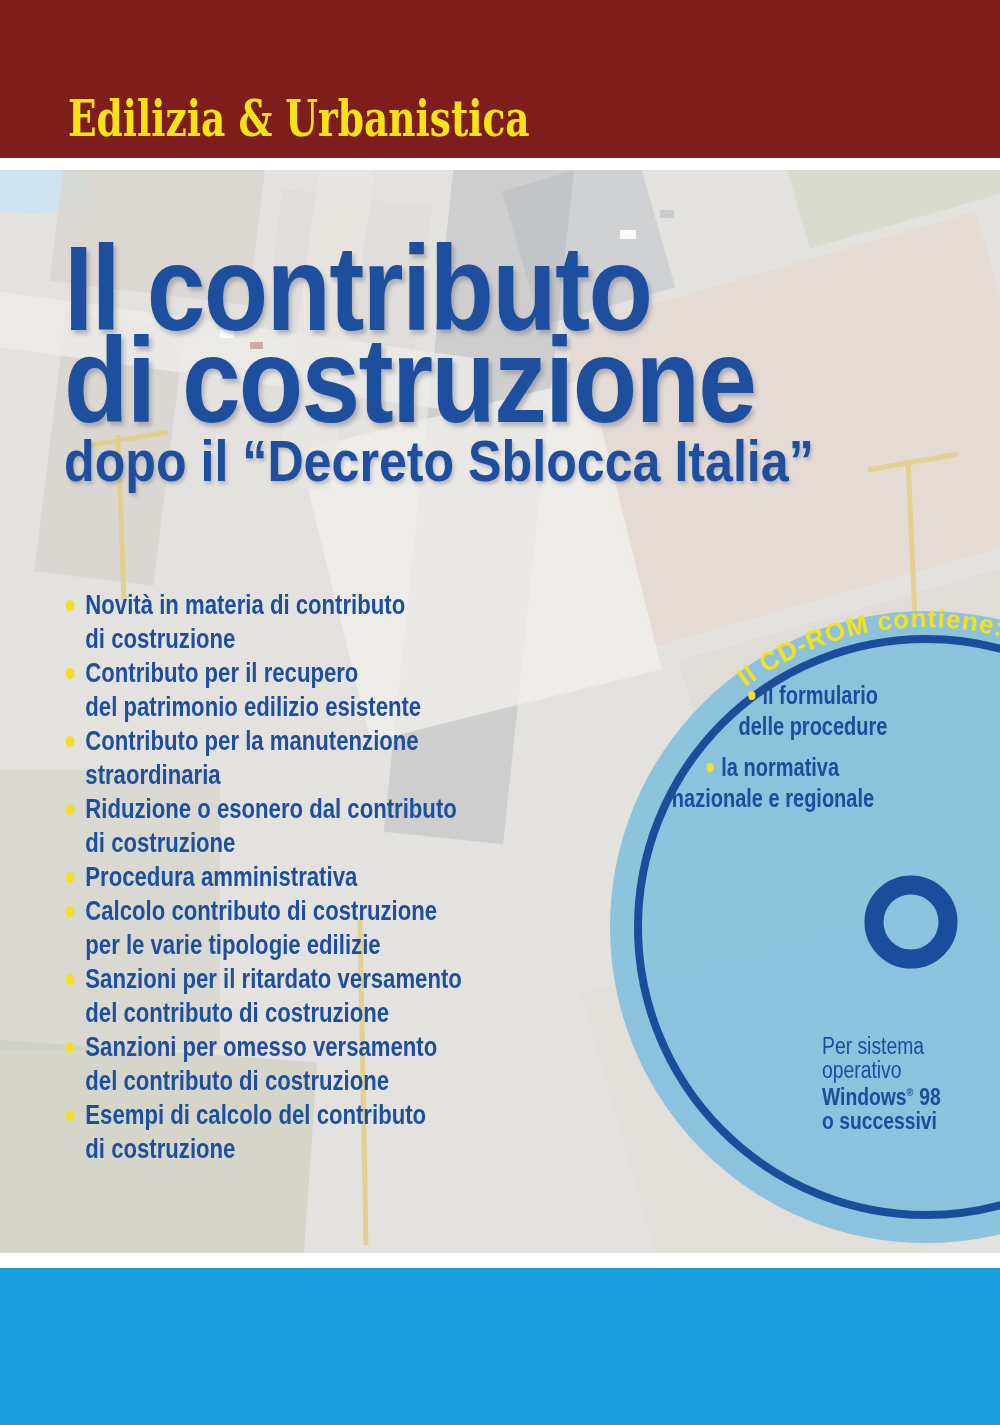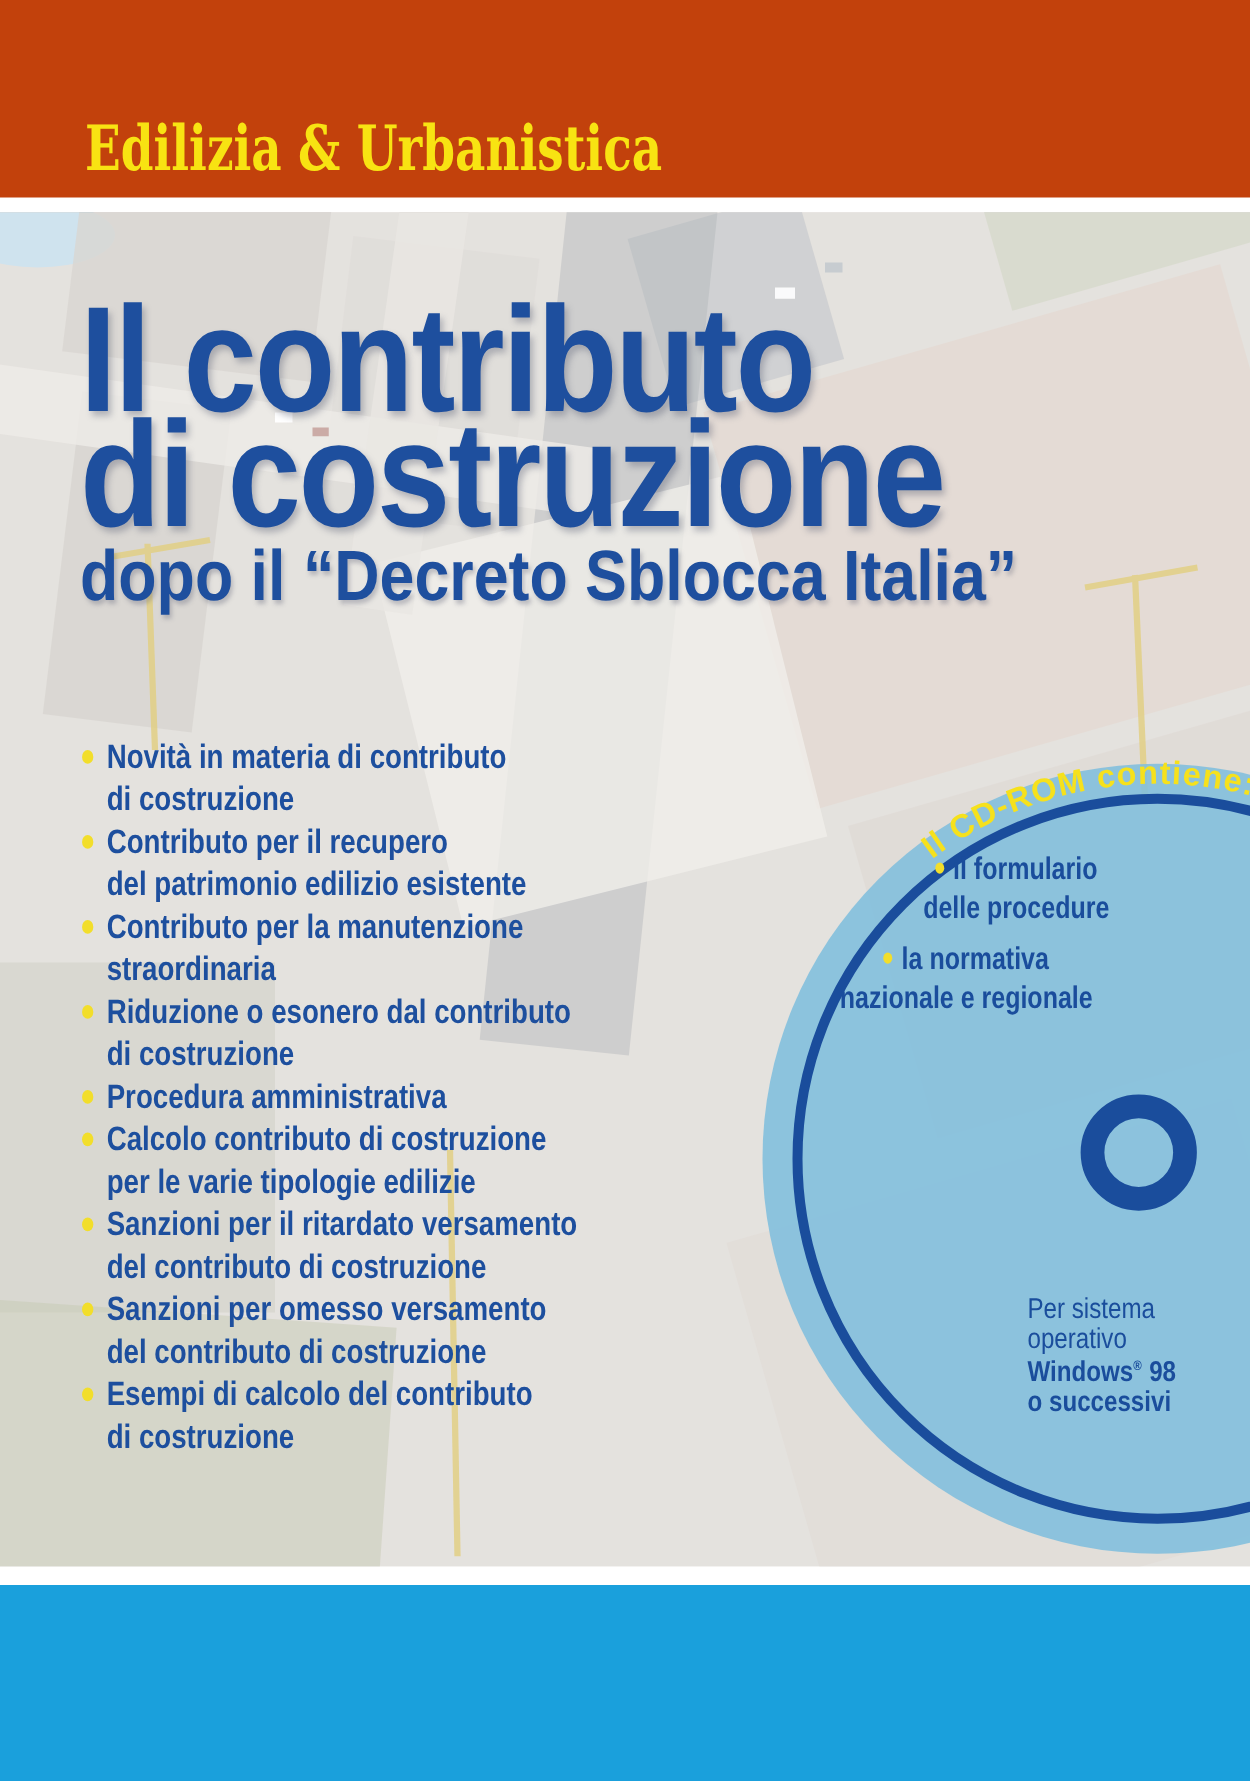--- a/index.html
+++ b/index.html
@@ -1,20 +1,20 @@
 <!DOCTYPE html>
 <html lang="it"><head>
 <meta charset="utf-8">
 <style>
   html,body{margin:0;padding:0;background:#e8e8e8;}
   .page{position:relative;width:1000px;height:1425px;overflow:hidden;background:#fff;
         font-family:"Liberation Sans","DejaVu Sans",sans-serif;margin:0 auto;}
 
   
-  .top-bar{position:absolute;left:0;top:0;width:1000px;height:158px;background:#c2410c;}
+  .top-bar{position:absolute;left:0;top:0;width:1000px;height:158px;background:#7f1d1d;}
   .series-title{position:absolute;left:68px;top:94px;
         font-family:"DejaVu Serif","Liberation Serif",serif;font-weight:bold;font-size:50px;
         color:#F8E312;line-height:1;white-space:nowrap;
         transform:scaleX(.75);transform-origin:left top;}
 
   
   .photo{position:absolute;left:0;top:170px;width:1000px;height:1083px;background:#d7d3cd;}
   .photo svg{position:absolute;left:0;top:0;}
 
   

